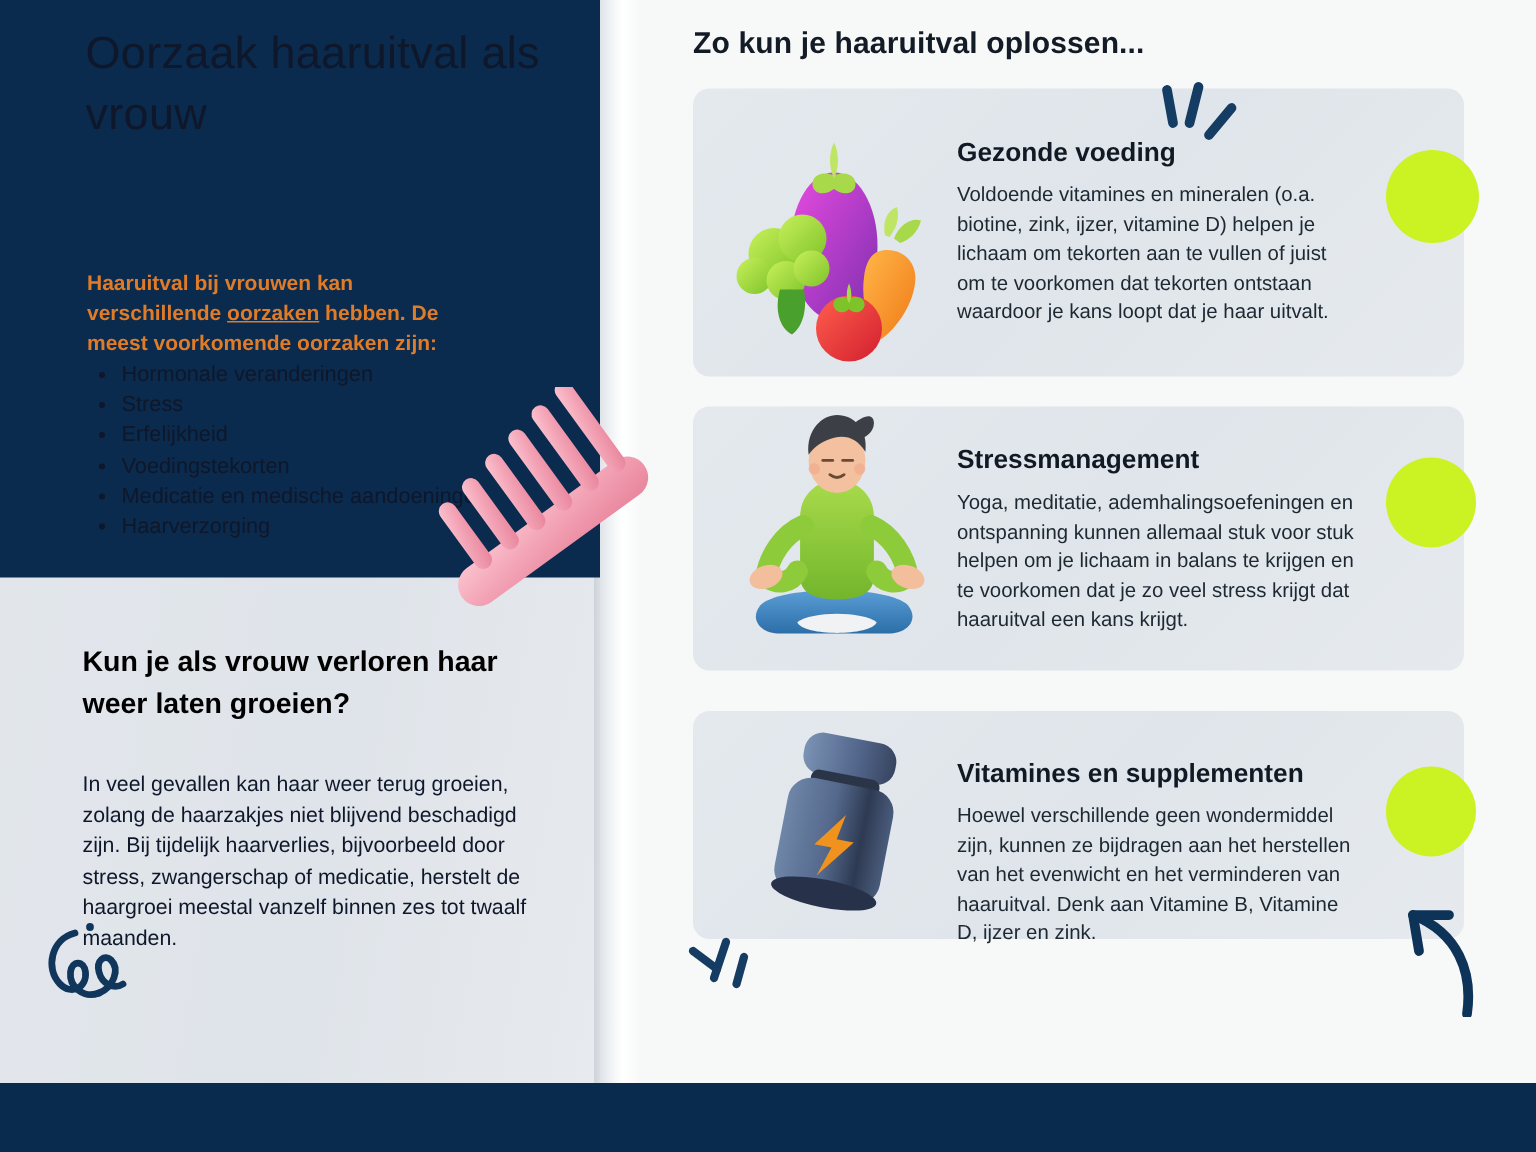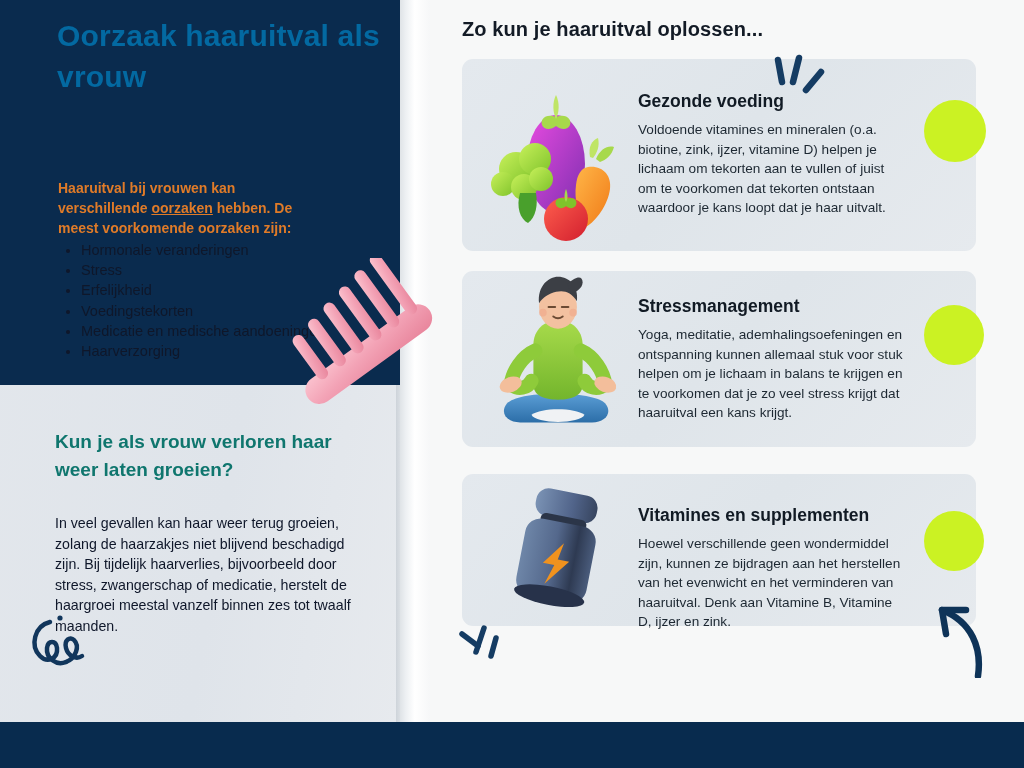--- a/index.html
+++ b/index.html
@@ -13,31 +13,31 @@
     background:linear-gradient(100deg,#e3e7ec 0%,#dfe4ea 60%,#e7eaee 100%);}
   .bg-right{position:absolute;left:400px;top:0;width:624px;height:722px;
     background:#f7f8f8;}
   .spine{position:absolute;left:396px;top:0;width:34px;height:722px;
     background:linear-gradient(90deg,rgba(185,193,201,.55) 0%,rgba(236,239,242,.95) 28%,#ffffff 55%,#f6f7f8 100%);}
   .footer-bar{position:absolute;left:0;top:722px;width:1024px;height:46px;background:#082B4E;}
 
   
   .navy-panel{position:absolute;left:0;top:0;width:400px;height:385px;background:#0A2B4E;}
   .panel-title{position:absolute;left:57px;top:15px;width:330px;
-    font-size:30px;line-height:41px;font-weight:700;color:#0369a1;letter-spacing:.2px;}
+    font-size:30px;line-height:41px;font-weight:400;color:#0f172a;letter-spacing:.2px;}
   .panel-lead{position:absolute;left:58px;top:150px;width:235px;
     font-size:14px;line-height:20px;color:#E07B28;font-weight:600;margin-top:28px;}
   .panel-lead a{color:#E07B28;text-decoration:underline;}
   .panel-list{position:absolute;left:57px;top:240px;width:330px;margin:0;padding:0 0 0 24px;
     color:#0f172a;font-size:14.5px;line-height:20.2px;}
   .panel-list li{margin:0;padding:0;}
 
   
   .lower-title{position:absolute;left:55px;top:428px;width:320px;
-    font-size:19px;line-height:28px;font-weight:700;color:#0f766e;}
+    font-size:19px;line-height:28px;font-weight:700;color:#000000;}
   .lower-body{position:absolute;left:55px;top:513px;width:300px;
     font-size:14.2px;line-height:20.5px;color:#0f172a;}
 
   
   .right-head{position:absolute;left:462px;top:18px;
     font-size:20px;font-weight:700;color:#131b26;letter-spacing:.1px;}
 
   .card{position:absolute;left:462px;width:498px;border-radius:11px;
     background:linear-gradient(135deg,#e4e9ee 0%,#dfe5ea 50%,#e6eaee 100%);padding-left:16px;}
   #card-0{top:59px;height:192px;}

